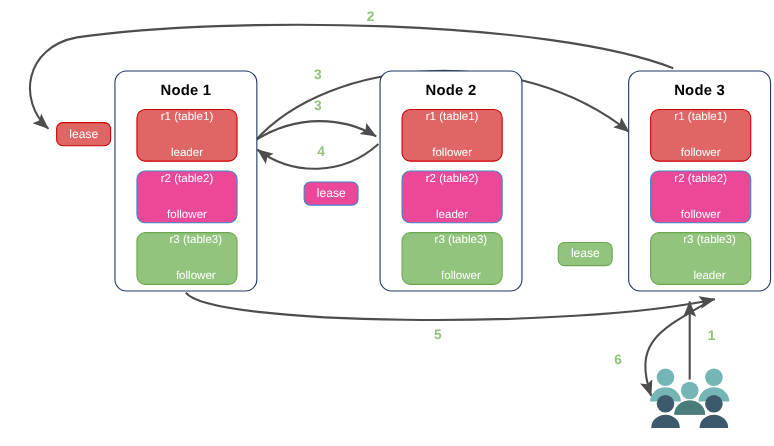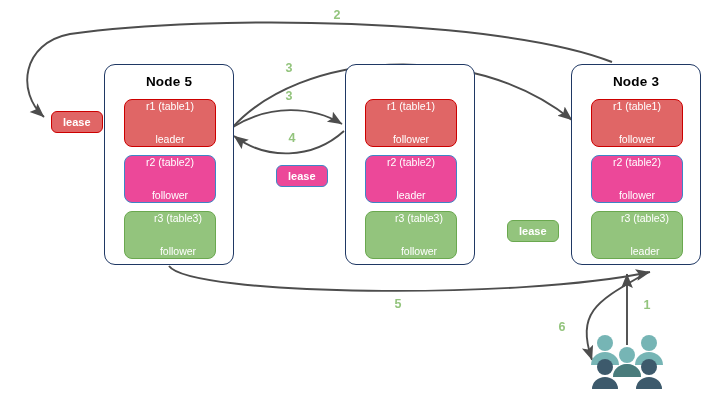--- a/index.html
+++ b/index.html
@@ -33,21 +33,21 @@
   }
   .r-red  {background:#e06666;border:1.6px solid #cc0000;}
   .r-blue {background:#ec4899;border:1.6px solid #3d85c6;}
   .r-green{background:#93c47d;border:1.6px solid #6aa84f;padding-left:16px;}
 
   .lease{
     position:absolute;z-index:4;
     height:22px;min-width:50px;padding:0 11px;
     border-radius:6px;box-sizing:border-box;
     display:flex;align-items:center;justify-content:center;
-    color:#ffffff;font-size:11px;font-weight:bold;
+    color:#ffffff;font-size:11px;
   }
   .numlbl{
     position:absolute;z-index:5;
     color:#93c47d;font-size:12.5px;font-weight:bold;
     text-align:center;
   }
   #people{position:absolute;z-index:4;}
 </style>
 </head>
 <body>
@@ -72,36 +72,37 @@
 
       <path d="M 169 266 C 190 296, 520 300, 650 272"></path>
 
       <path d="M 627 345 L 627 274"></path>
 
       <path d="M 648 272 C 600 300, 575 310, 592 360"></path>
     </g>
   </svg>
 
   <div class="node" style="left:104px;top:64px;width:130px;height:201px;">
-    <div class="node-title">Node 5</div>
+    <div class="node-title">Node 1</div>
     <div class="replica r-red" style="top:34px;">
       <span>r1 (table1)</span>
       <span>leader</span>
     </div>
     <div class="replica r-blue" style="top:90px;">
       <span>r2 (table2)</span>
       <span>follower</span>
     </div>
     <div class="replica r-green" style="top:146px;">
       <span>r3 (table3)</span>
       <span>follower</span>
     </div>
   </div>
 
   <div class="node" style="left:345px;top:64px;width:130px;height:201px;">
+    <div class="node-title">Node 2</div>
     <div class="replica r-red" style="top:34px;">
       <span>r1 (table1)</span>
       <span>follower</span>
     </div>
     <div class="replica r-blue" style="top:90px;">
       <span>r2 (table2)</span>
       <span>leader</span>
     </div>
     <div class="replica r-green" style="top:146px;">
       <span>r3 (table3)</span>

